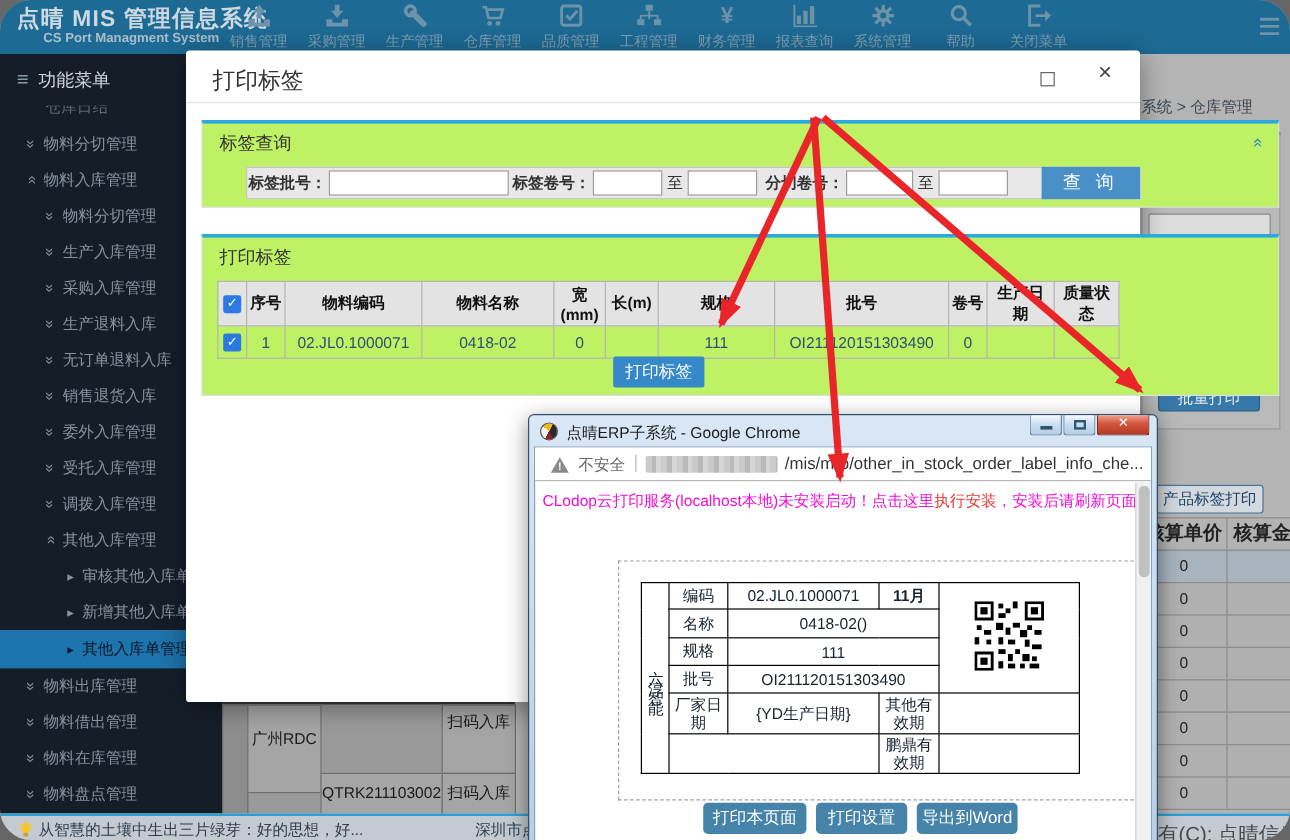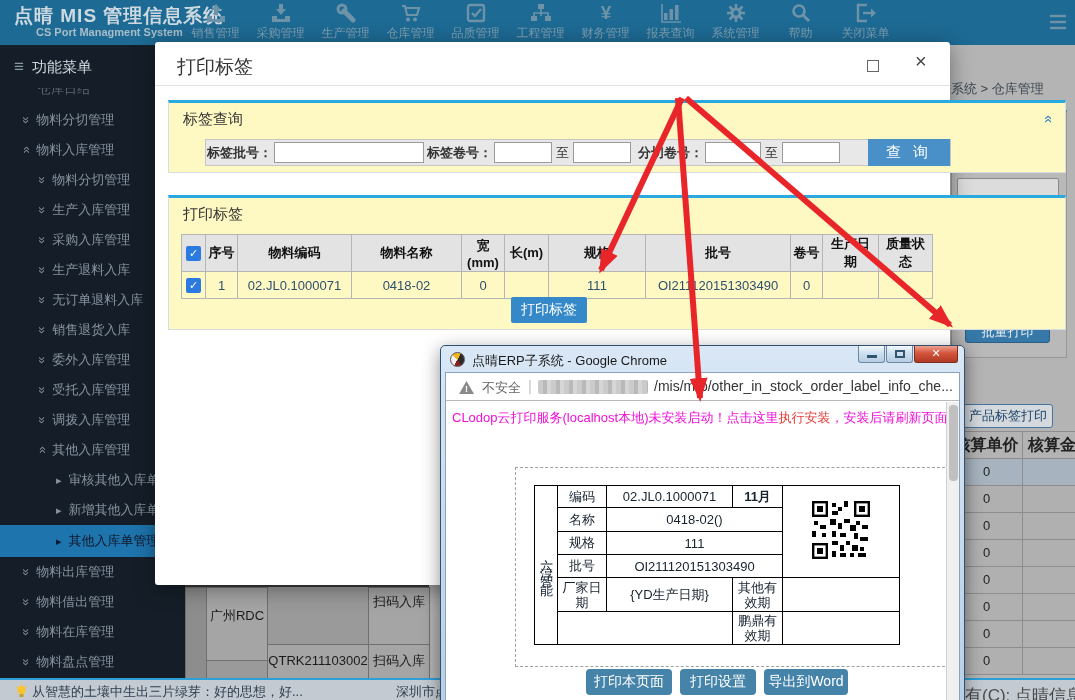--- a/index.html
+++ b/index.html
@@ -1,17 +1,17 @@
 <!DOCTYPE html>
 <html><head>
 <meta charset="utf-8">
 <style>
   * { margin:0; padding:0; box-sizing:border-box; }
   body { font-family:"Liberation Sans","DejaVu Sans",sans-serif; background:#666; }
-  .screen { position:relative; width:1075px; height:700px; overflow:hidden; background:#b4b4b4; }
+  .screen { position:relative; width:1075px; height:700px; overflow:hidden; background:#b4b4b4;border-radius:26px; }
 
   
   .topbar { position:absolute; left:0; top:0; width:1075px; height:45px; background:#1d6a94; z-index:12; }
   .logo-title { position:absolute; left:14px; top:3px; font-size:19px; font-weight:bold; color:#cdd9e0; letter-spacing:1px; }
   .logo-sub { position:absolute; left:36px; top:26px; font-size:11px; font-weight:bold; color:#a9bec9; }
   .topmenu { position:absolute; left:183px; top:0; height:45px; display:flex; }
   .tm-item { width:65px; height:45px; text-align:center; cursor:pointer; }
   .tm-item svg { margin-top:3px; }
   .tm-label { font-size:12px; color:#7e9fb2; margin-top:-2px; white-space:nowrap; }
   .topbar-right { position:absolute; left:1048px; top:12px; }
@@ -51,21 +51,21 @@
   .sb-tip { position:absolute; left:32px; top:3px; font-size:13px; color:#2c3e50; }
   .sb-city { position:absolute; left:396px; top:3px; font-size:13px; color:#2c3e50; }
   .sb-copy { position:absolute; left:965px; top:4px; font-size:17px; color:#4a4a4a; white-space:nowrap; }
 
   
   .modal { position:absolute; left:155px; top:42px; width:795px; height:543px; background:#fff; border-radius:3px; box-shadow:0 4px 22px rgba(0,0,0,.4); z-index:30; }
   .modal-title { position:absolute; left:22px; top:12px; font-size:19px; color:#333; }
   .modal-max { position:absolute; left:712px; top:18px; width:12px; height:12px; border:1.5px solid #666; cursor:pointer; }
   .modal-close { position:absolute; left:760px; top:8px; font-size:20px; color:#444; cursor:pointer; }
   .modal-hr { position:absolute; left:0; top:43px; width:795px; height:1px; background:#e3e3e3; }
-  .panel { position:absolute; left:13px; width:898px; background:#fef9c3; border:1px solid #d8dde2; border-top:3px solid #29a9e0; }
+  .panel { position:absolute; left:13px; width:898px; background:#bef264; border:1px solid #d8dde2; border-top:3px solid #29a9e0; }
   .panel-title { position:absolute; left:14px; top:7px; font-size:15px; color:#333; }
   .collapse-ic { position:absolute; right:14px; top:8px; color:#2f80c3; font-size:14px; display:inline-block; transform:rotate(-90deg); cursor:pointer; }
   .qform { position:absolute; left:12px; top:36px; width:746px; height:27px; background:#e8e8e8; border:1px solid #c6c6c6; display:flex; align-items:center;margin-left:24px; }
   .qlabel { font-size:13px; font-weight:bold; color:#333; text-align:right; white-space:nowrap; }
   .qinput { height:21px; border:1px solid #9b9b9b; background:#fff; margin:0 2px; font-size:13px; padding:0 3px; }
   .qto { font-size:13px; color:#333; padding:0 2px; }
   .search-btn { margin-left:auto; width:82px; height:27px; background:#4a90c8; color:#fff; font-size:15px; border:none; letter-spacing:4px; cursor:pointer; }
   .ptable { border-collapse:collapse; position:absolute; left:12px; top:36px; }
   .ptable th { background:#e3e3e3; border:1px solid #b5b5b5; font-size:13px; color:#111; height:26px; font-weight:bold; padding:0 2px; }
   .ptable td { border:1px solid #b5b5b5; font-size:13px; color:#2f4f6f; height:27px; text-align:center; padding:0 2px; }

